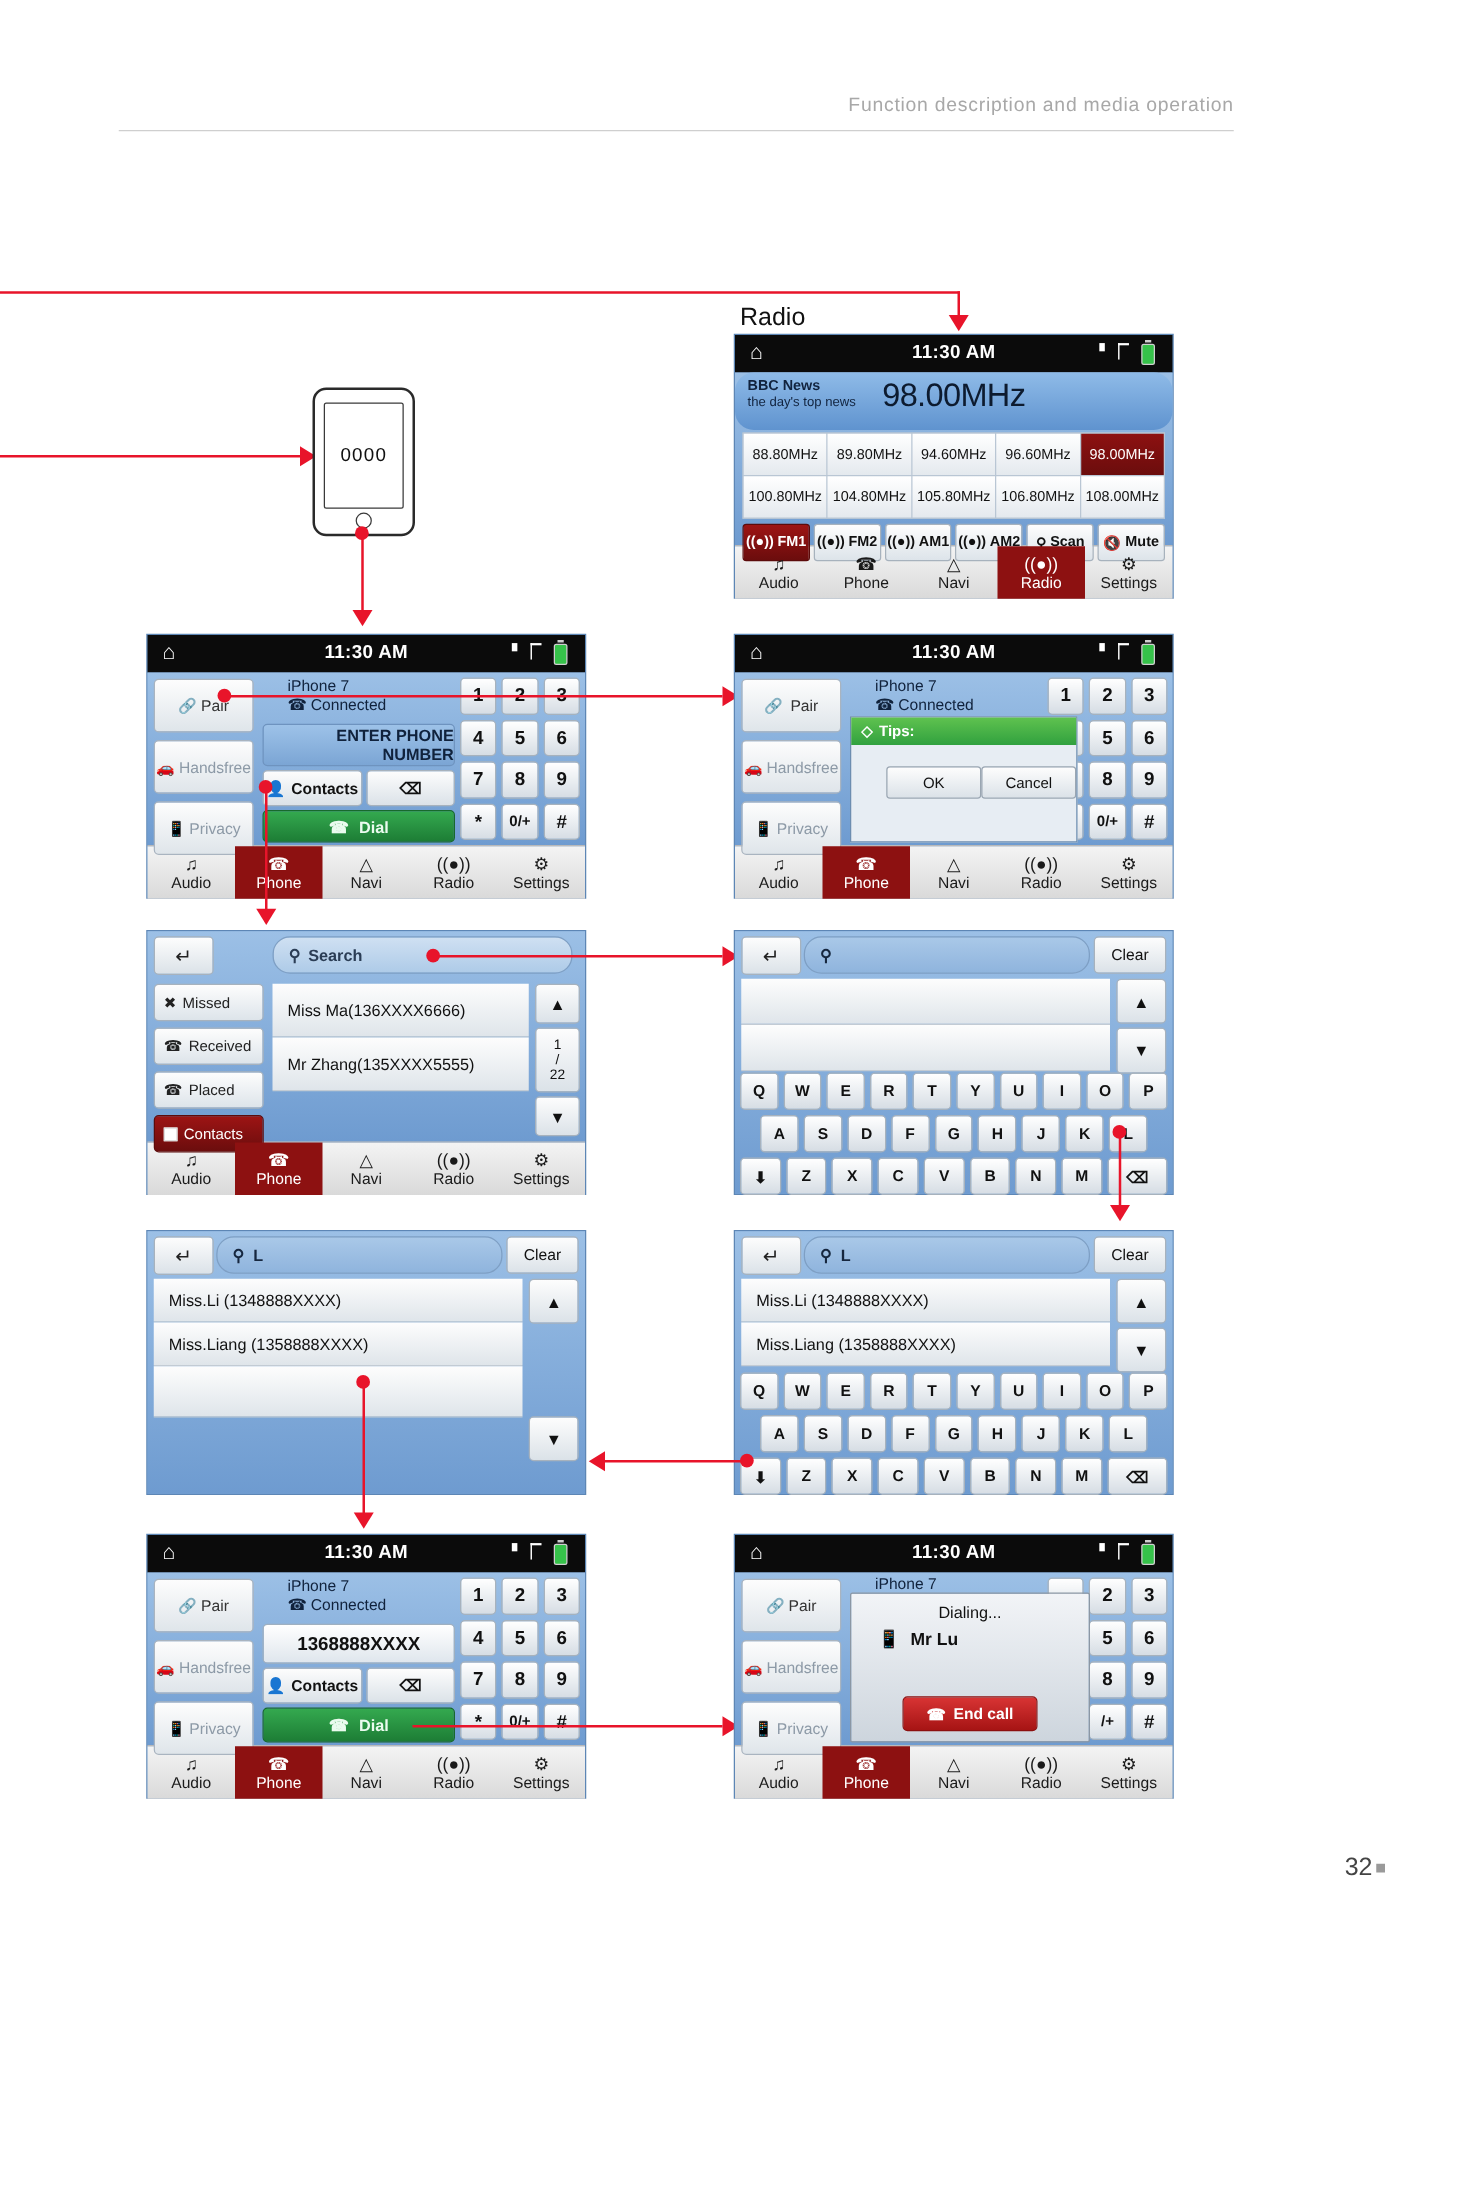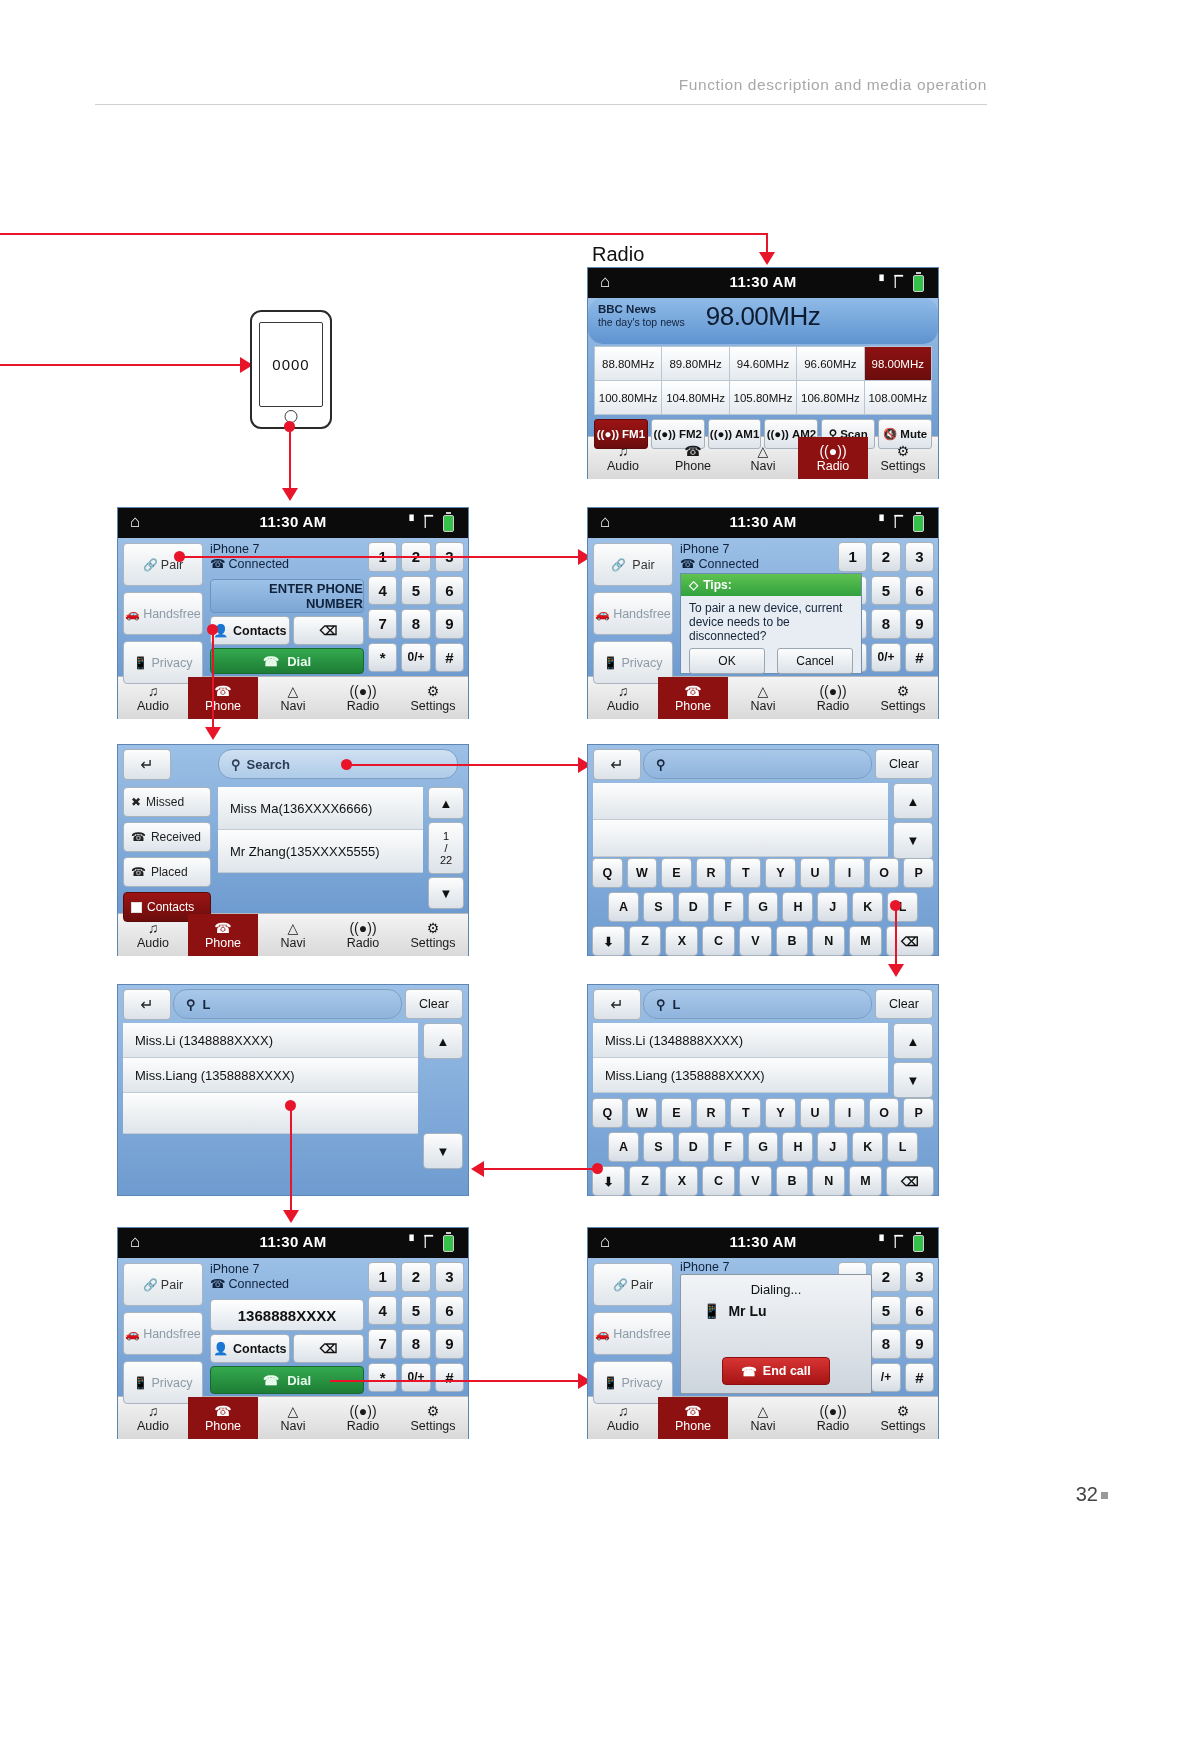--- a/index.html
+++ b/index.html
@@ -33,21 +33,21 @@
   .rail{position:absolute;left:5px;top:5px;width:80px;display:flex;flex-direction:column;gap:6px;}
   .rbtn{height:41px;border-radius:4px;background:linear-gradient(#fdfdfd,#dfe5ea);border:1px solid #a9b4c0;display:flex;align-items:center;justify-content:center;gap:3px;font-size:12.5px;color:#333;}
   .rbtn.dim{color:#8d9aa7;}
   .rbtn .gi{font-size:12px;}
 
   
   .keypad{position:absolute;display:grid;grid-template-columns:repeat(3,1fr);gap:4px;}
   .key{border-radius:4px;background:linear-gradient(#ffffff,#d6dde4);border:1px solid #a7b2bd;display:flex;align-items:center;justify-content:center;font-size:15px;font-weight:bold;color:#111;}
 
   
-  .phoneinfo{position:absolute;color:#10223c;}
+  .phoneinfo{position:absolute;color:#10223c;margin-left:20px;}
   .phoneinfo .nm{font-size:12.5px;}
   .phoneinfo .cn{font-size:12.5px;display:flex;align-items:center;gap:3px;}
   .entrybox{position:absolute;border-radius:4px;border:1px solid #6e93bf;background:linear-gradient(#9dc2e8,#7ba5d4);display:flex;align-items:center;justify-content:center;text-align:right;font-size:13px;font-weight:bold;color:#10223c;line-height:15px;}
   .entrybox.valbox{background:linear-gradient(#ffffff,#dfe6ed);border:1px solid #9fb0c0;color:#111;font-size:15px;}
   .sbtn{position:absolute;border-radius:4px;background:linear-gradient(#fdfdfd,#dbe2e8);border:1px solid #a7b2bd;display:flex;align-items:center;justify-content:center;gap:4px;font-size:12.5px;font-weight:bold;color:#111;}
   .dialbtn{position:absolute;border-radius:4px;background:linear-gradient(#34a94f,#1d7d35);border:1px solid #17692c;display:flex;align-items:center;justify-content:center;gap:8px;color:#eafbee;font-size:13px;font-weight:bold;}
 
   
   .radio-band{height:46px;background:linear-gradient(#8fbbe8,#5f93cf);position:relative;border-radius:15px;}
   .radio-band .st{position:absolute;left:10px;top:5px;color:#11233e;font-size:11.5px;line-height:13px;font-weight:bold;}
@@ -79,21 +79,21 @@
   
   .kbd{position:absolute;left:4px;right:4px;display:flex;flex-direction:column;gap:4px;}
   .krow{display:flex;gap:4px;justify-content:center;}
   .kk{flex:1;height:28px;border-radius:4px;background:linear-gradient(#ffffff,#d6dde4);border:1px solid #a7b2bd;display:flex;align-items:center;justify-content:center;font-size:12.5px;font-weight:bold;color:#111;}
   .kk.wide{flex:1.5;}
 
   
   .tips{position:absolute;border:1px solid #6d8db0;background:#e7edf3;}
   .tips .th{height:22px;background:linear-gradient(#5fc24f,#31a13f);color:#fff;display:flex;align-items:center;gap:5px;padding-left:8px;font-size:12px;font-weight:bold;}
   .tips .tb{padding:5px 8px;font-size:12px;color:#14243a;line-height:14px;}
-  .tips .tf{display:flex;gap:12px;justify-content:center;padding-bottom:6px;}
+  .tips .tf{display:flex;justify-content:flex-end;padding-bottom:6px;margin-top:17px;}
   .tips .tf div{width:74px;height:24px;border-radius:3px;background:linear-gradient(#fdfdfd,#dbe2e8);border:1px solid #9aa6b2;display:flex;align-items:center;justify-content:center;font-size:12px;color:#111;}
   .callbox{position:absolute;background:linear-gradient(#f2f4f7,#cdd5dd);border:1px solid #8b97a4;border-radius:2px;}
   .callbox .dl{text-align:center;font-size:13px;color:#111;padding-top:7px;}
   .callbox .who{display:flex;align-items:center;gap:8px;padding-left:22px;margin-top:6px;font-size:14px;font-weight:bold;color:#111;}
   .endcall{position:absolute;left:50%;transform:translateX(-50%);bottom:8px;width:106px;height:26px;border-radius:4px;background:linear-gradient(#d83434,#a61414);border:1px solid #8c1010;display:flex;align-items:center;justify-content:center;gap:6px;color:#fff;font-size:12.5px;font-weight:bold;}
 
   
   .handset{position:absolute;left:250px;top:310px;width:78px;height:115px;border:2.5px solid #2a2a2a;border-radius:11px;background:#fff;}
   .handset .scr{position:absolute;left:7px;top:10px;right:7px;bottom:20px;border:1.5px solid #3a3a3a;border-radius:2px;display:flex;align-items:center;justify-content:center;font-size:15px;letter-spacing:1px;color:#111;}
   .handset .hb{position:absolute;left:50%;transform:translateX(-50%);bottom:4px;width:11px;height:11px;border:1.5px solid #3a3a3a;border-radius:50%;}
@@ -339,21 +339,20 @@
       <div class="key">9</div>
       <div class="key">*</div>
       <div class="key" style="font-size:12px;">0/+</div>
       <div class="key">#</div>
     </div>
     <div class="tips" style="left:92px;top:35px;width:180px;height:99px;">
       <div class="th">
           <span>◇</span>
           <span>Tips:</span>
         </div>
-      <div class="tb">To pair a new device, current device needs to be disconnected?</div>
       <div class="tf">
         <div>OK</div>
         <div>Cancel</div>
       </div>
     </div>
   </div>
   <div class="navbar">
     <div class="nv">
         <span class="ic">♫</span>
         <span>Audio</span>

